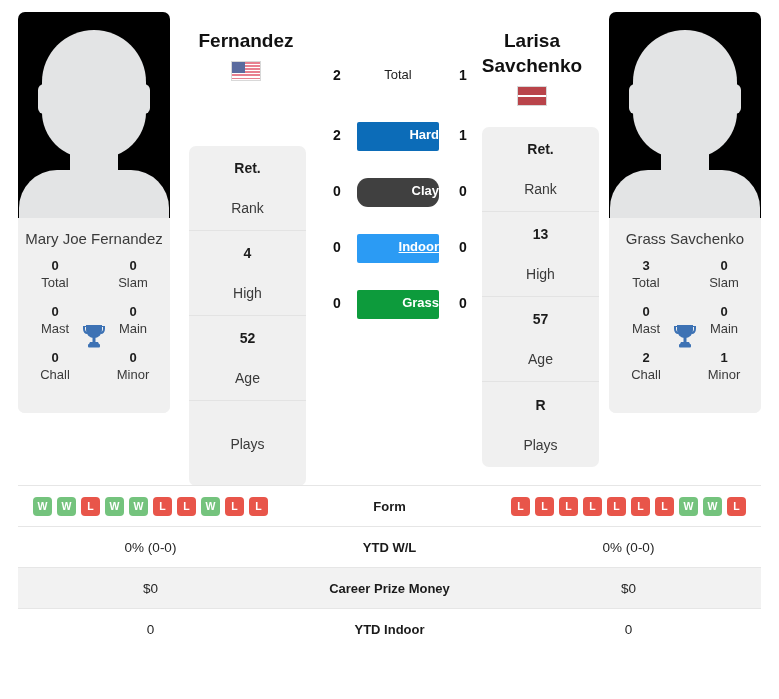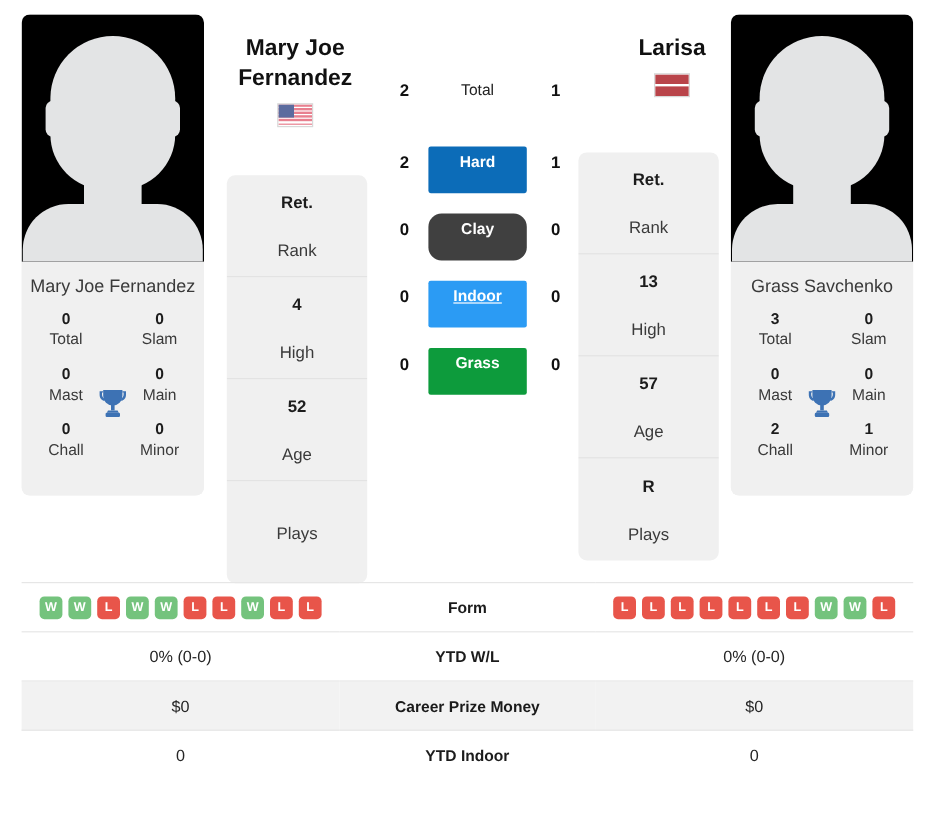--- a/index.html
+++ b/index.html
@@ -121,21 +121,21 @@
   }
 
   
   .headline {
     position: absolute;
     top: 28px;
     width: 160px;
     text-align: center;
   }
   .headline.left  { left: 166px; }
-  .headline.right { left: 480px; }
+  .headline.right { left: 452px; }
   .headline-name {
     font-size: 19px;
     font-weight: bold;
     color: #111111;
     line-height: 25px;
   }
   .flag {
     width: 30px;
     height: 20px;
     margin: 8px auto 0;
@@ -215,23 +215,23 @@
     width: 20px;
     text-align: center;
   }
   .h2h-score.l { left: 7px; }
   .h2h-score.r { left: 133px; }
   .h2h-bar {
     position: absolute;
     left: 37px;
     top: 0;
     width: 82px;
-    height: 39px;
+    height: 29px;
     line-height: 25px;
-    text-align: center;
+    text-align: right;
     font-size: 13px;
     font-weight: bold;
     color: #ffffff;
     border-radius: 2px;
   }
   .h2h-label-plain {
     position: absolute;
     left: 37px;
     top: 0;
     width: 82px;
@@ -388,35 +388,35 @@
         </div>
         <div class="tcell">
           <div class="tval">1</div>
           <div class="tlab">Minor</div>
         </div>
       </div>
     </div>
   </div>
 
   <div class="headline left">
-    <div class="headline-name">Mary Joe</div>
     <div class="headline-name">Fernandez</div>
     <div class="flag flag-us">
       <div class="stripe" style="top:0"></div>
       <div class="stripe" style="top:3.1px"></div>
       <div class="stripe" style="top:6.2px"></div>
       <div class="stripe" style="top:9.3px"></div>
       <div class="stripe" style="top:12.4px"></div>
       <div class="stripe" style="top:15.5px"></div>
       <div class="canton"></div>
     </div>
   </div>
 
   <div class="headline right">
     <div class="headline-name">Larisa</div>
+    <div class="headline-name">Savchenko</div>
     <div class="flag flag-lv">
       <div class="band top"></div>
       <div class="band bottom"></div>
     </div>
   </div>
 
   <div class="info-card left">
     <div class="info-cell">
       <div class="info-val">Ret.</div>
       <div class="info-lab">Rank</div>

